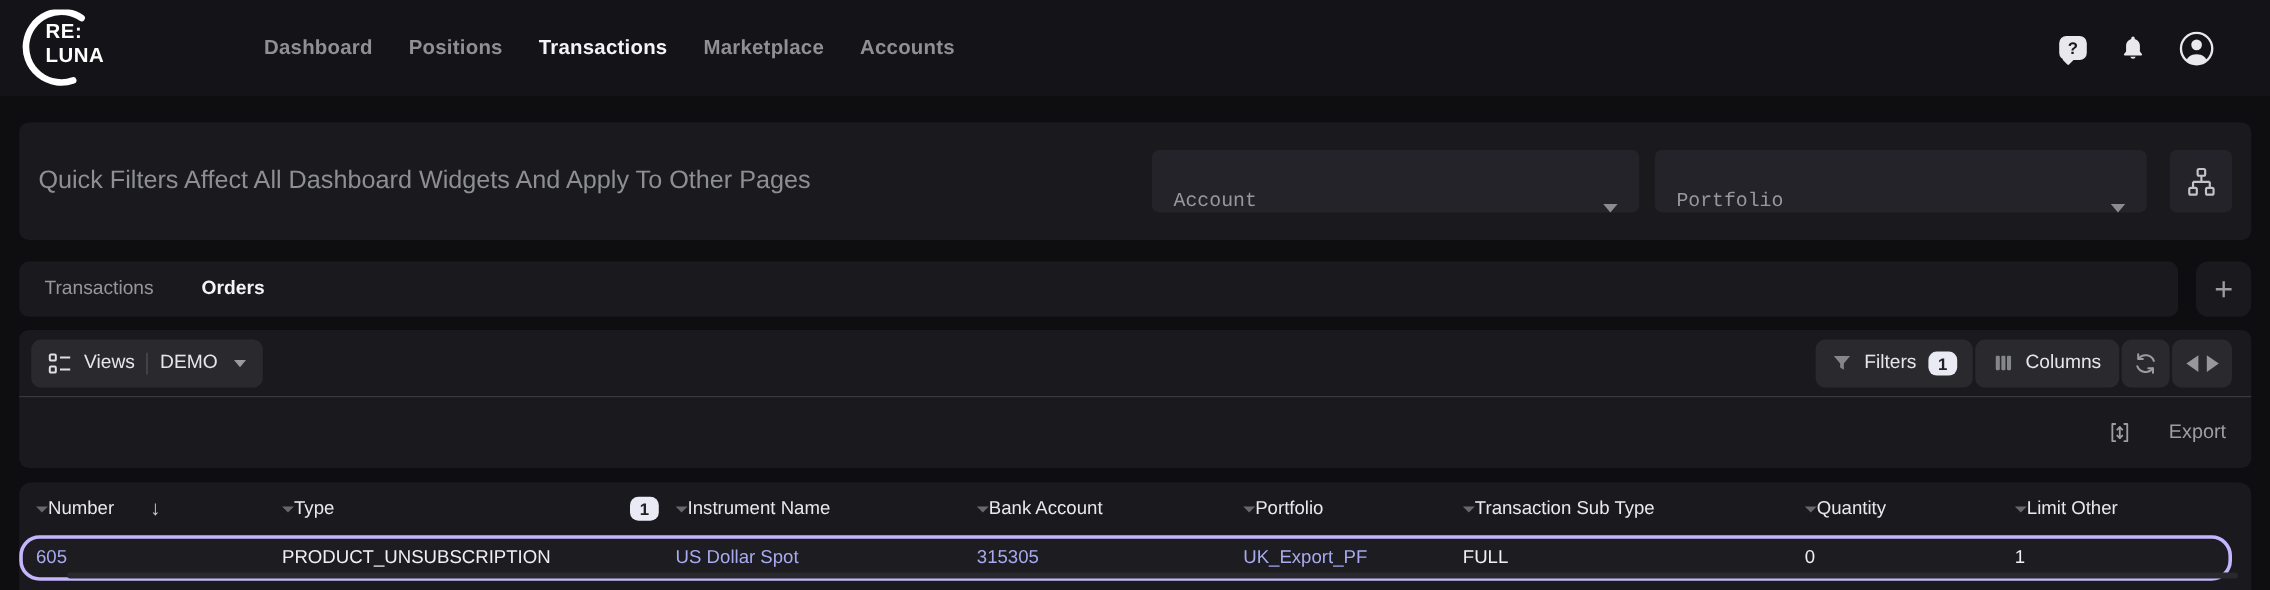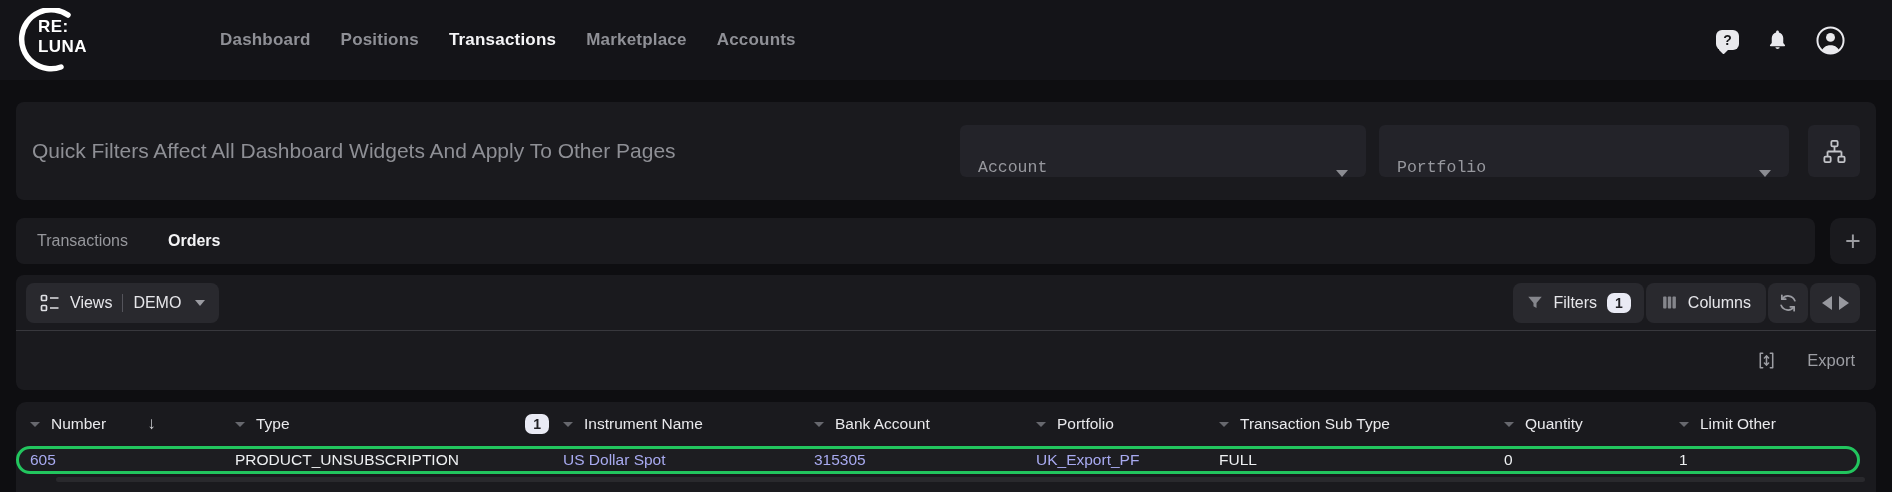--- a/index.html
+++ b/index.html
@@ -52,25 +52,25 @@
   .tri-left { width:0; height:0; border-top:7px solid transparent; border-bottom:7px solid transparent; border-right:10px solid #97989e; }
   .tri-right { width:0; height:0; border-top:7px solid transparent; border-bottom:7px solid transparent; border-left:10px solid #97989e; }
   .panel-divider { height:1px; background:#38383d; }
   .export-row { height:59px; display:flex; align-items:center; justify-content:flex-end; padding-right:21px; gap:30px; cursor:pointer; }
   .export-label { color:#9d9ea4; font-size:16.5px; }
 
   
   .table-panel { position:relative; margin:12px 16px 0; height:90px; background:#1a1a1e; border-radius:10px 10px 0 0; }
   .grid-cols { display:grid; grid-template-columns:205px 328px 251px 222px 183px 285px 175px 1fr; align-items:center; }
   .thead { height:44px; padding-left:14px; }
-  .hcell { display:flex; align-items:center; gap:11px; color:#e9e9ec; font-size:15.5px; }
+  .hcell { display:flex; align-items:center; color:#e9e9ec; font-size:15.5px; }
   .caret-hdr { width:0; height:0; border-left:5px solid transparent; border-right:5px solid transparent; border-top:5.5px solid #67686e; flex:0 0 auto; cursor:pointer; }
   .sort-arrow { color:#cfd0d4; font-size:17px; margin-left:30px; }
   .hdr-badge { margin-left:auto; margin-right:14px; }
-  .row-box { position:absolute; left:0; right:16px; top:44px; height:28px; background:#1d1d21; border:3px solid #22c55e; border-radius:17px; }
+  .row-box { position:absolute; left:0; right:16px; top:44px; height:38px; background:#1d1d21; border:3px solid #c4b5fd; border-radius:17px; }
   .row-grid { height:100%; padding-left:11px; font-size:15.5px; }
   .cell-link { color:#a8aaf0; }
   .cell-text { color:#eef0f2; }
   .hscrollbar { position:absolute; top:75px; left:40px; right:11px; height:5px; background:#29292d; border-radius:3px; }
 </style>
 </head>
 <body>
 
 <div class="screen">
 

